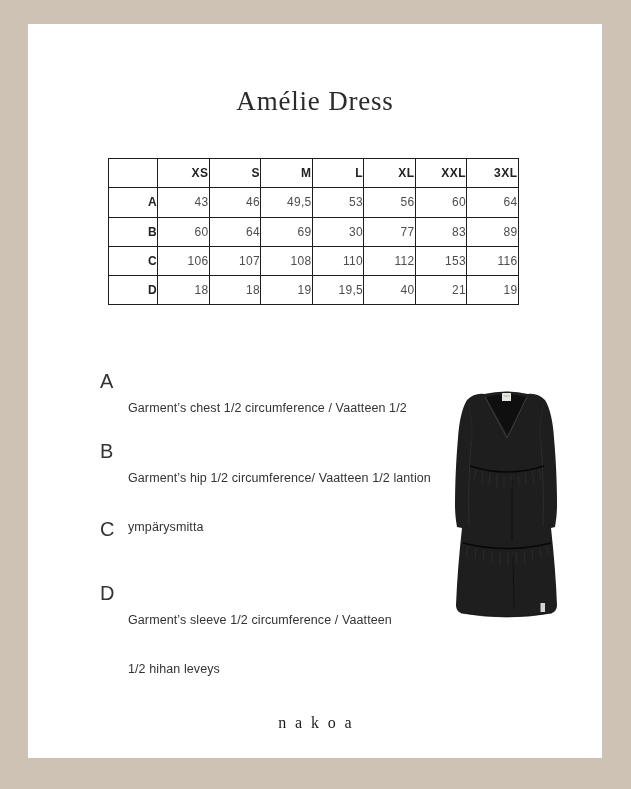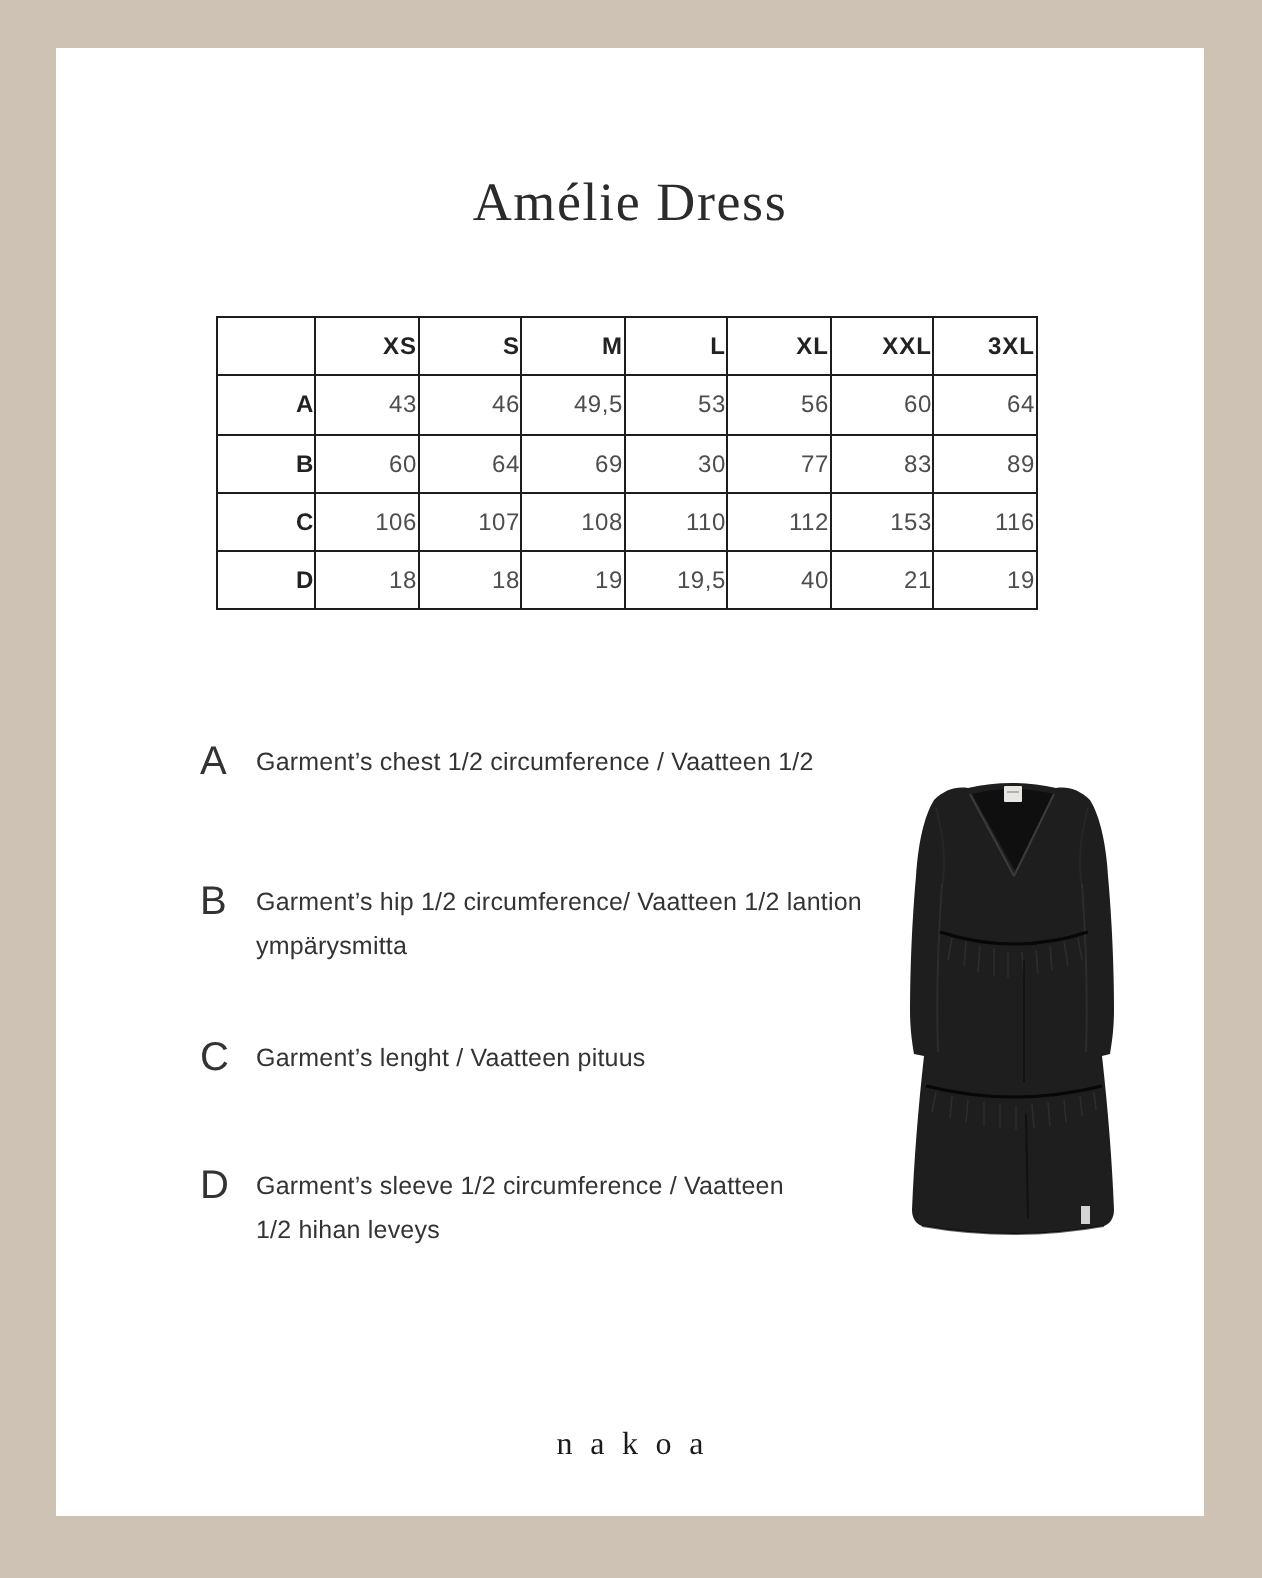--- a/index.html
+++ b/index.html
@@ -70,21 +70,21 @@
     line-height:22px;
     font-weight:400;
     color:#333;
   }
   .legend-text{
     font-size:12.5px;
     line-height:22px;
     color:#333;
     letter-spacing:0.1px;
   }
-  .legend-text div{white-space:nowrap;}
+  .legend-text div{white-space:nowrap;margin-top:27px;}
   #legend-a{top:346px;}
   #legend-b{top:416px;}
   #legend-c{top:494px;}
   #legend-d{top:558px;}
   .dress{
     position:absolute;left:412px;top:361px;width:140px;height:240px;
   }
   .brand{
     position:absolute;left:0;top:690px;width:100%;
     text-align:center;
@@ -178,23 +178,20 @@
     <div class="legend-item" id="legend-b">
       <span class="legend-letter">B</span>
       <div class="legend-text">
         <div>Garment’s hip 1/2 circumference/ Vaatteen 1/2 lantion</div>
         <div>ympärysmitta</div>
       </div>
     </div>
 
     <div class="legend-item" id="legend-c">
       <span class="legend-letter">C</span>
-      <div class="legend-text">
-        <div>Garment’s lenght / Vaatteen pituus</div>
-      </div>
     </div>
 
     <div class="legend-item" id="legend-d">
       <span class="legend-letter">D</span>
       <div class="legend-text">
         <div>Garment’s sleeve 1/2 circumference / Vaatteen</div>
         <div>1/2 hihan leveys</div>
       </div>
     </div>
 

